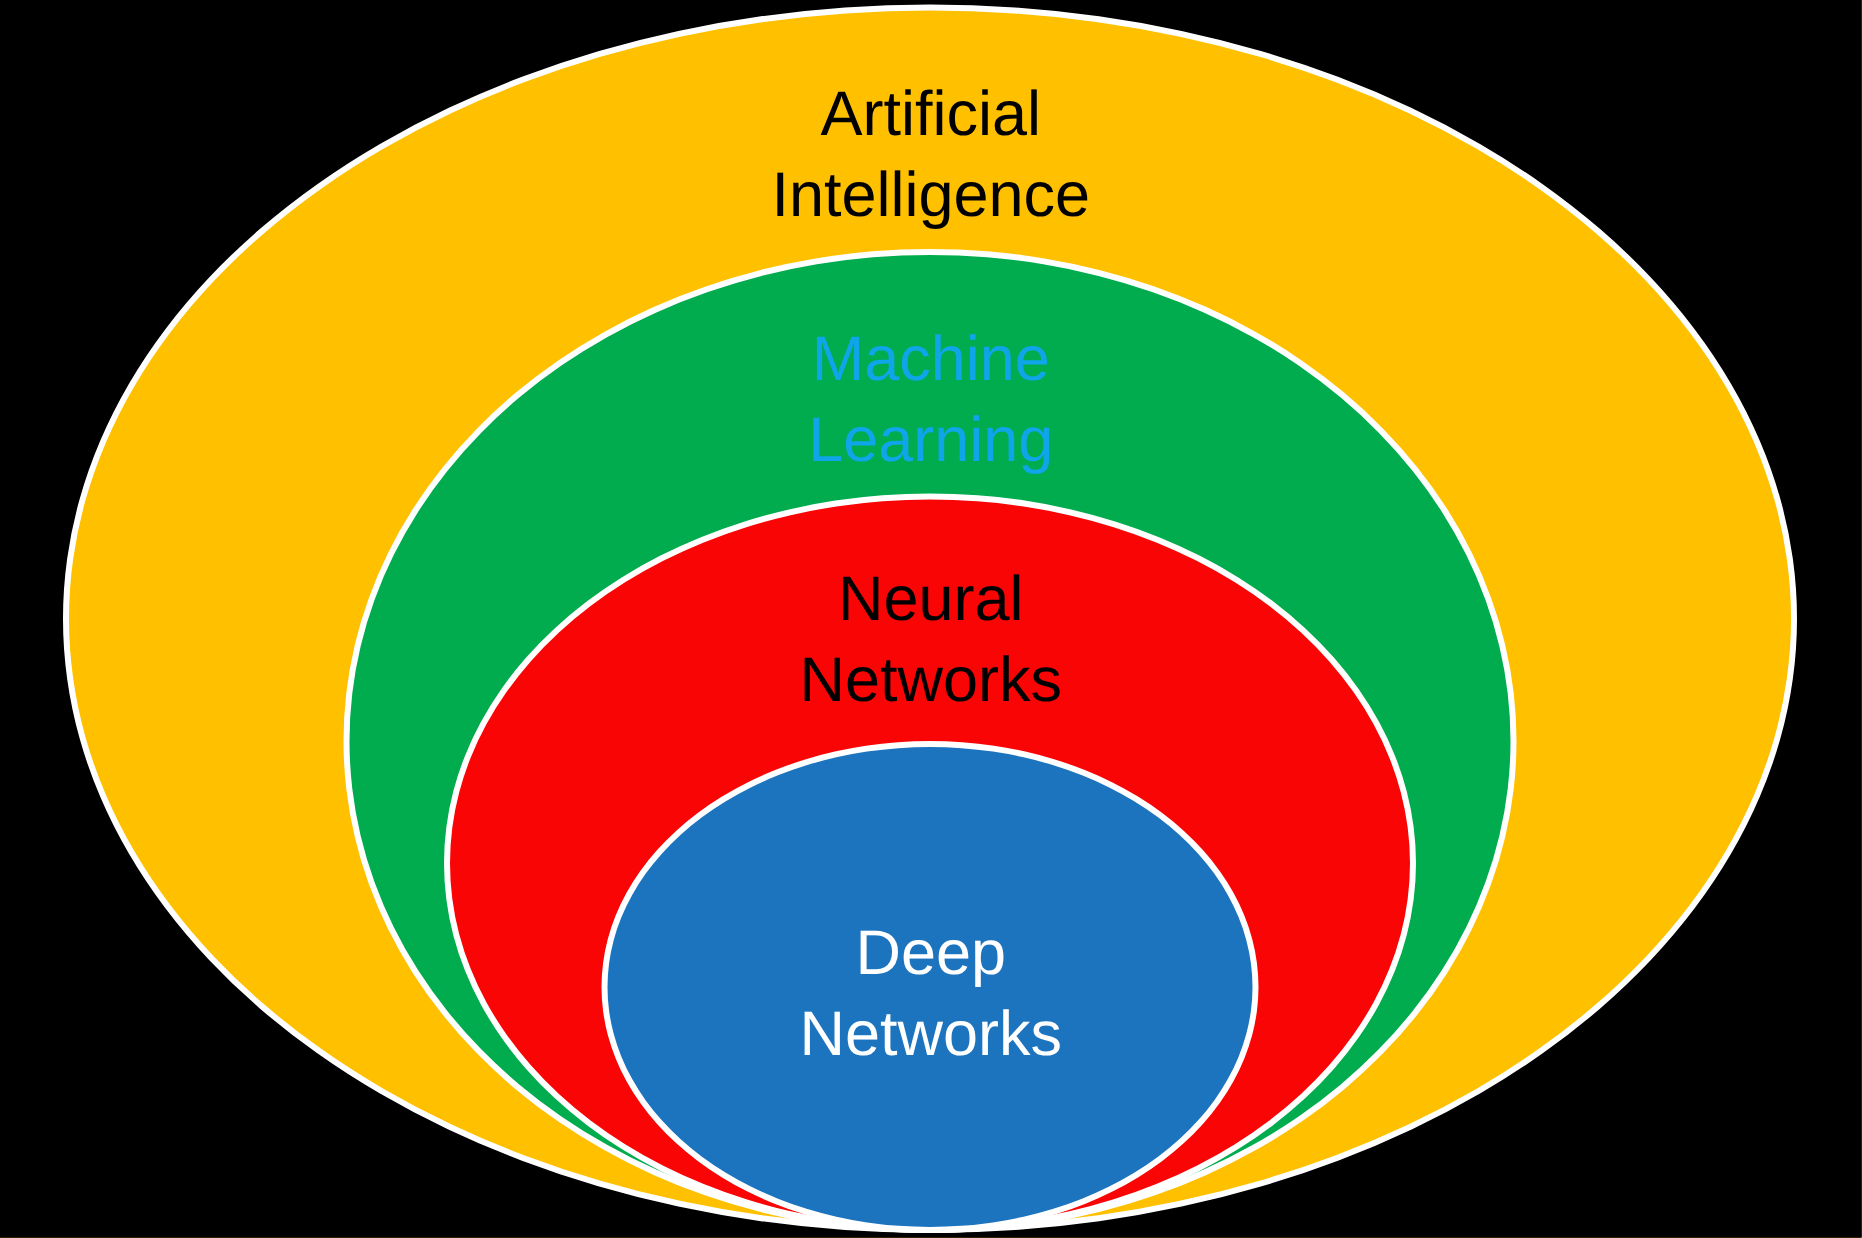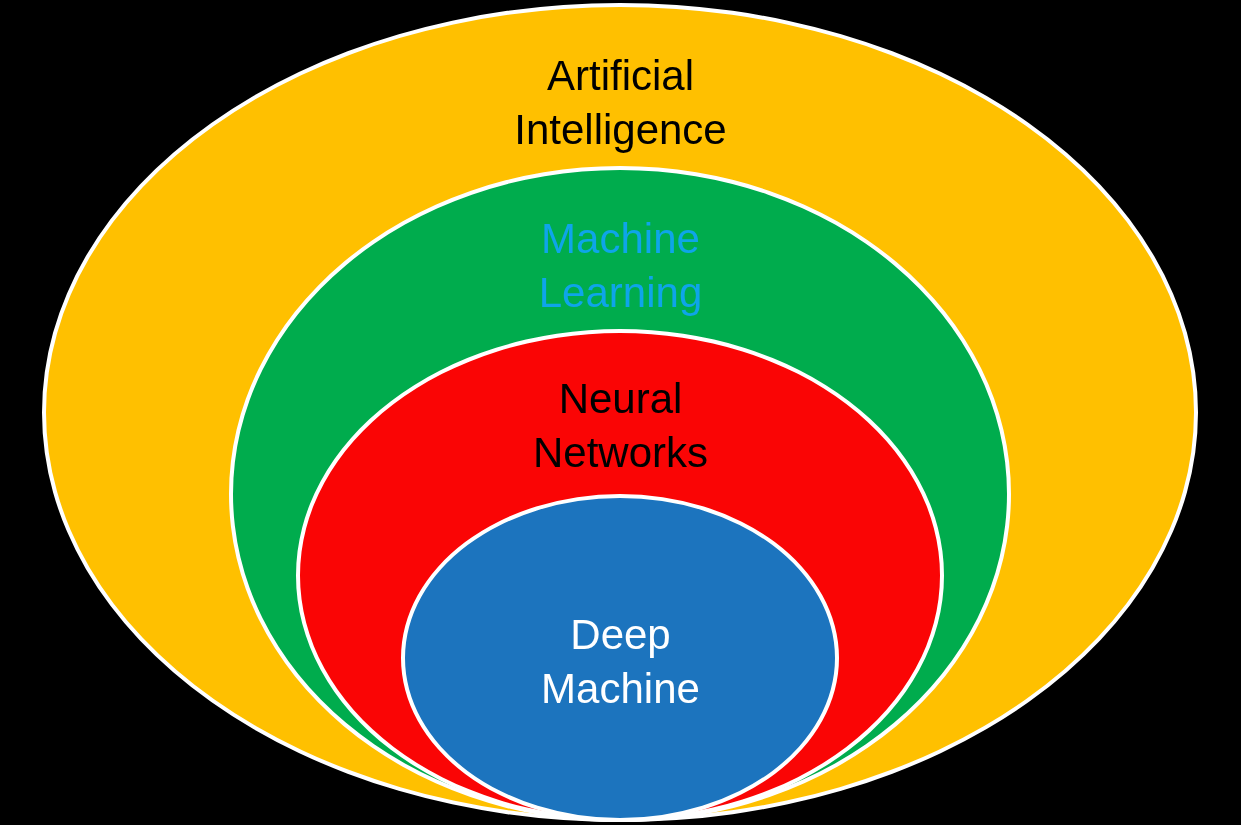--- a/index.html
+++ b/index.html
@@ -58,15 +58,15 @@
   <div class="ring-label label-ai" style="color: rgb(0, 0, 0);">Artificial
 Intelligence</div>
 
   <div class="ring-label label-ml" style="color: #0ea5e9;">Machine
 Learning</div>
 
   <div class="ring-label label-nn" style="color: rgb(0, 0, 0);">Neural
 Networks</div>
 
   <div class="ring-label label-dl" style="color: rgb(255, 255, 255);">Deep
-Machine</div>
+Networks</div>
 
 </div>
 
 </body></html>

